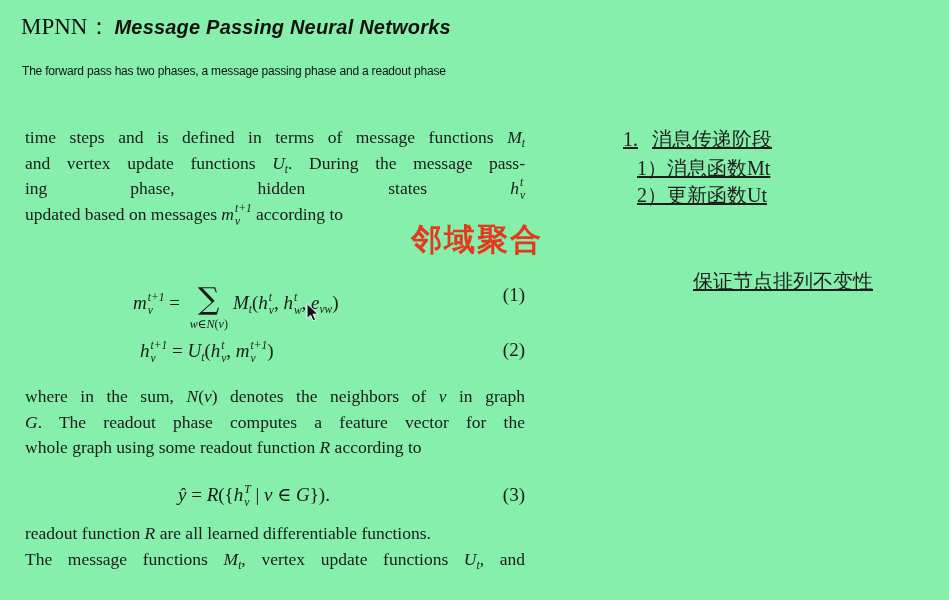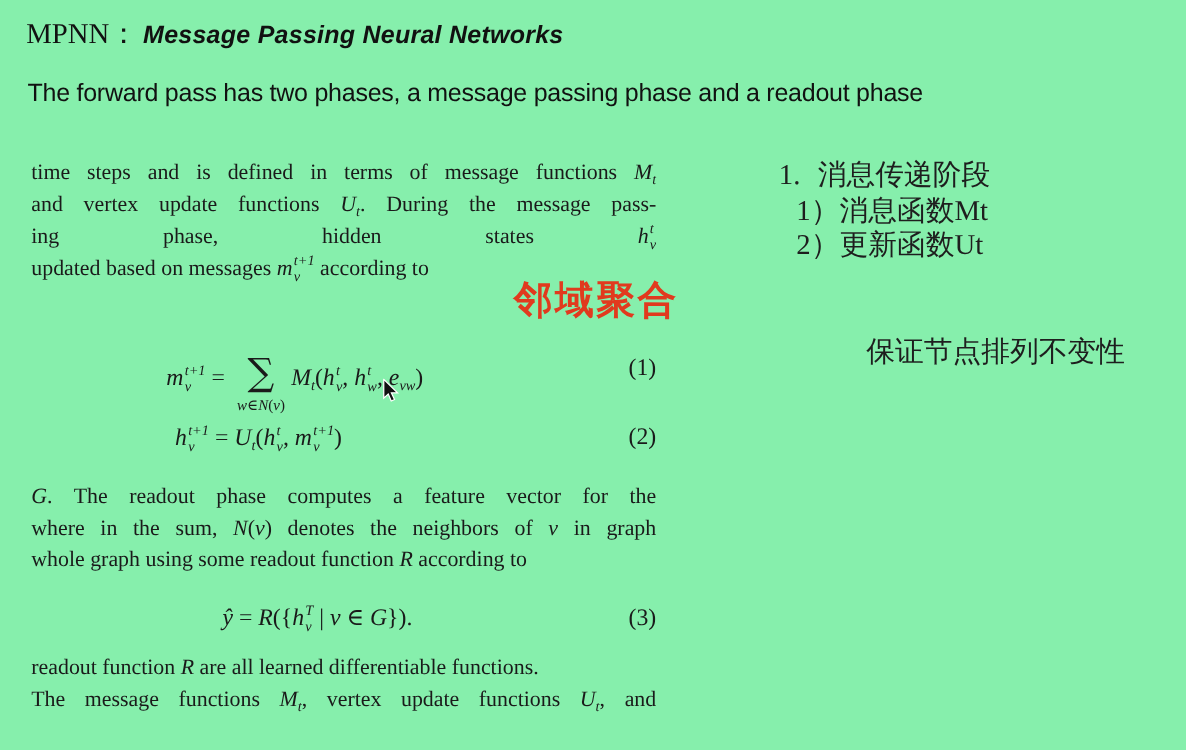--- a/index.html
+++ b/index.html
@@ -7,21 +7,21 @@
     width:949px;height:600px;overflow:hidden;background:#ffffff;
     font-family:"Liberation Serif","DejaVu Serif",serif;color:#1a1a1a;
     -webkit-font-smoothing:antialiased;
   }
   .page{position:relative;width:949px;height:600px;background:#86efac;}
 
   
   .title{position:absolute;left:21px;top:11px;white-space:nowrap;}
   .title-prefix{font-family:"Liberation Serif","DejaVu Serif",serif;font-size:23px;color:#111;}
   .title-main{font-family:"Liberation Sans","DejaVu Sans",sans-serif;font-style:italic;font-weight:600;font-size:20px;letter-spacing:.2px;color:#111;}
-  .subtitle{position:absolute;left:22px;top:64px;font-family:"Liberation Sans","DejaVu Sans",sans-serif;font-size:20px;letter-spacing:-.2px;color:#111;white-space:nowrap;}
+  .subtitle{position:absolute;left:22px;top:64px;font-family:"Liberation Sans","DejaVu Sans",sans-serif;font-size:12px;letter-spacing:-.2px;color:#111;white-space:nowrap;}
 
   
   .para{position:absolute;left:25px;width:500px;font-size:17.5px;line-height:25.5px;}
   #para1{top:125px;} #para2{top:384px;} #para3{top:521px;}
   .pline{height:25.5px;overflow:hidden;white-space:nowrap;}
   .pline.j{text-align:justify;white-space:normal;}
   .pline.j::after{content:"";display:inline-block;width:100%;height:0;}
 
   
   .mi{font-style:italic;}
@@ -41,21 +41,21 @@
   #eqnum1{top:282px;} #eqnum2{top:337px;} #eqnum3{top:482px;}
 
   
   .red-note{
     position:absolute;left:411px;top:219px;
     font-family:"Liberation Sans","DejaVu Sans",sans-serif;
     font-weight:700;font-size:31px;letter-spacing:2px;white-space:nowrap;
   }
 
   
-  .note{position:absolute;font-size:23px;line-height:27px;color:#1e1e1e;white-space:nowrap;}
+  .note{position:absolute;font-size:20px;line-height:27px;color:#1e1e1e;white-space:nowrap;text-decoration:underline;}
   #note1{left:623px;top:126px;} 
   #note1 .note-label{margin-left:14px;}
   #note1s1{left:637px;top:155px;}
   #note1s2{left:637px;top:182px;}
   #note2{left:625px;top:241px;}
   #note2 .note-label{margin-left:7px;}
   #note2s{left:693px;top:268px;}
 
   
   .cursor{position:absolute;left:306px;top:303px;width:14px;height:19px;}
@@ -107,22 +107,22 @@
       </span><span class="mt"> = </span><span class="mi">U</span><span class="ssub">t</span><span class="mt">(</span><span class="mi">h</span><span class="msupsub">
         <span class="msup">t</span>
         <span class="msub">v</span>
       </span><span class="mt">, </span><span class="mi">m</span><span class="msupsub">
         <span class="msup">t+1</span>
         <span class="msub">v</span>
       </span><span class="mt">)</span></div>
   <div class="eqnum" id="eqnum2">(2)</div>
 
   <div class="para" id="para2">
+    <div class="pline j"><span class="mt">where in the sum, </span><span class="mi">N</span><span class="mt">(</span><span class="mi">v</span><span class="mt">) denotes the neighbors of </span><span class="mi">v</span><span class="mt"> in graph</span></div>
     <div class="pline j"><span class="mi">G</span><span class="mt">.  The readout phase computes a feature vector for the</span></div>
-    <div class="pline j"><span class="mt">where in the sum, </span><span class="mi">N</span><span class="mt">(</span><span class="mi">v</span><span class="mt">) denotes the neighbors of </span><span class="mi">v</span><span class="mt"> in graph</span></div>
     <div class="pline"><span class="mt">whole graph using some readout function </span><span class="mi">R</span><span class="mt"> according to</span></div>
   </div>
 
   <div class="eq" id="eq3"><span class="mi">ŷ</span><span class="mt"> = </span><span class="mi">R</span><span class="mt">({</span><span class="mi">h</span><span class="msupsub">
         <span class="msup">T</span>
         <span class="msub">v</span>
       </span><span class="mt"> | </span><span class="mi">v</span><span class="mt"> ∈ </span><span class="mi">G</span><span class="mt">}).</span></div>
   <div class="eqnum" id="eqnum3">(3)</div>
 
   <div class="para" id="para3">

